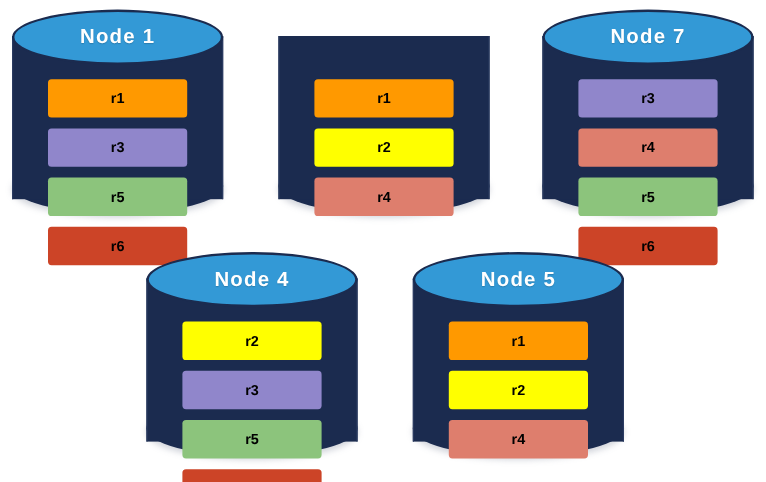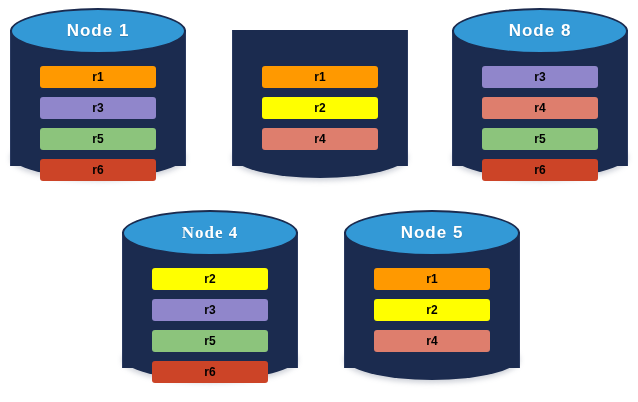--- a/index.html
+++ b/index.html
@@ -73,21 +73,21 @@
     white-space: nowrap;
   }
 
   .bars {
     position: absolute;
     left: 30px;
     top: 58px;
     width: 116px;
   }
   .bar {
-    height: 22px;
+    height: 32px;
     border-radius: 3px;
     margin-bottom: 9px;
     display: flex;
     align-items: center;
     justify-content: center;
     box-sizing: border-box;
   }
   .bar-label {
     font-size: 12px;
     font-weight: bold;
@@ -146,41 +146,41 @@
           <span class="bar-label" style="color: rgb(0, 0, 0);">r4</span>
         </div>
         <div class="bar" style="background: rgb(140, 196, 124);">
           <span class="bar-label" style="color: rgb(0, 0, 0);">r5</span>
         </div>
         <div class="bar" style="background: rgb(204, 68, 39);">
           <span class="bar-label" style="color: rgb(0, 0, 0);">r6</span>
         </div>
       </div>
       <div class="cyl-top" style="background: rgb(51, 153, 214); border-color: rgb(27, 43, 79);">
-        <span class="cyl-top-title" style="color: rgb(255, 255, 255);">Node  8</span>
+        <span class="cyl-top-title" style="color: rgb(255, 255, 255);">Node  7</span>
       </div>
     </div>
     <div class="node" style="left: 122px; top: 210px;">
       <div class="cyl-bottom" style="background: rgb(27, 43, 79);"></div>
       <div class="cyl-body" style="background: rgb(27, 43, 79);"></div>
       <div class="bars">
         <div class="bar" style="background: rgb(255, 255, 0);">
           <span class="bar-label" style="color: rgb(0, 0, 0);">r2</span>
         </div>
         <div class="bar" style="background: rgb(144, 134, 203);">
           <span class="bar-label" style="color: rgb(0, 0, 0);">r3</span>
         </div>
         <div class="bar" style="background: rgb(140, 196, 124);">
           <span class="bar-label" style="color: rgb(0, 0, 0);">r5</span>
         </div>
         <div class="bar" style="background: rgb(204, 68, 39);">
           <span class="bar-label" style="color: rgb(0, 0, 0);">r6</span>
         </div>
       </div>
-      <div class="cyl-top" style="background: rgb(51, 153, 214); border-color: rgb(27, 43, 79); font-family: Liberation Serif, serif;">
+      <div class="cyl-top" style="background: rgb(51, 153, 214); border-color: rgb(27, 43, 79);">
         <span class="cyl-top-title" style="color: rgb(255, 255, 255);">Node  4</span>
       </div>
     </div>
     <div class="node" style="left: 344px; top: 210px;">
       <div class="cyl-bottom" style="background: rgb(27, 43, 79);"></div>
       <div class="cyl-body" style="background: rgb(27, 43, 79);"></div>
       <div class="bars">
         <div class="bar" style="background: rgb(255, 153, 0);">
           <span class="bar-label" style="color: rgb(0, 0, 0);">r1</span>
         </div>

